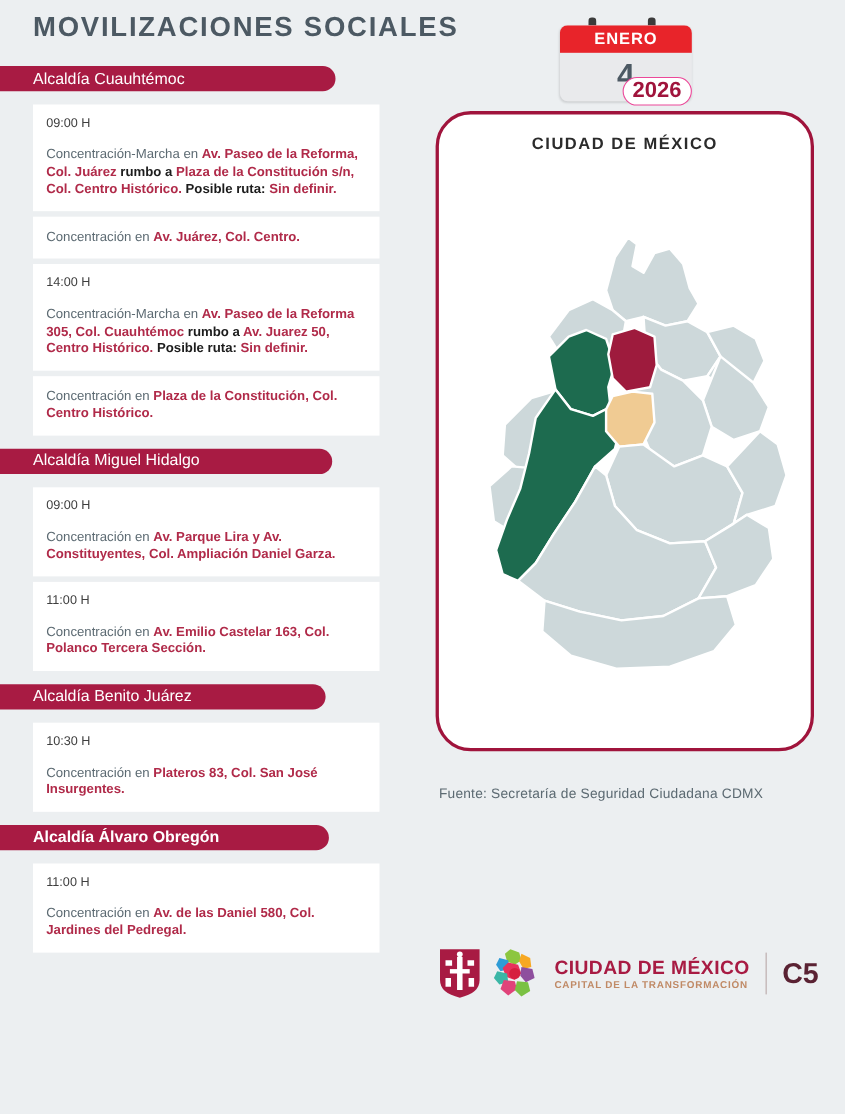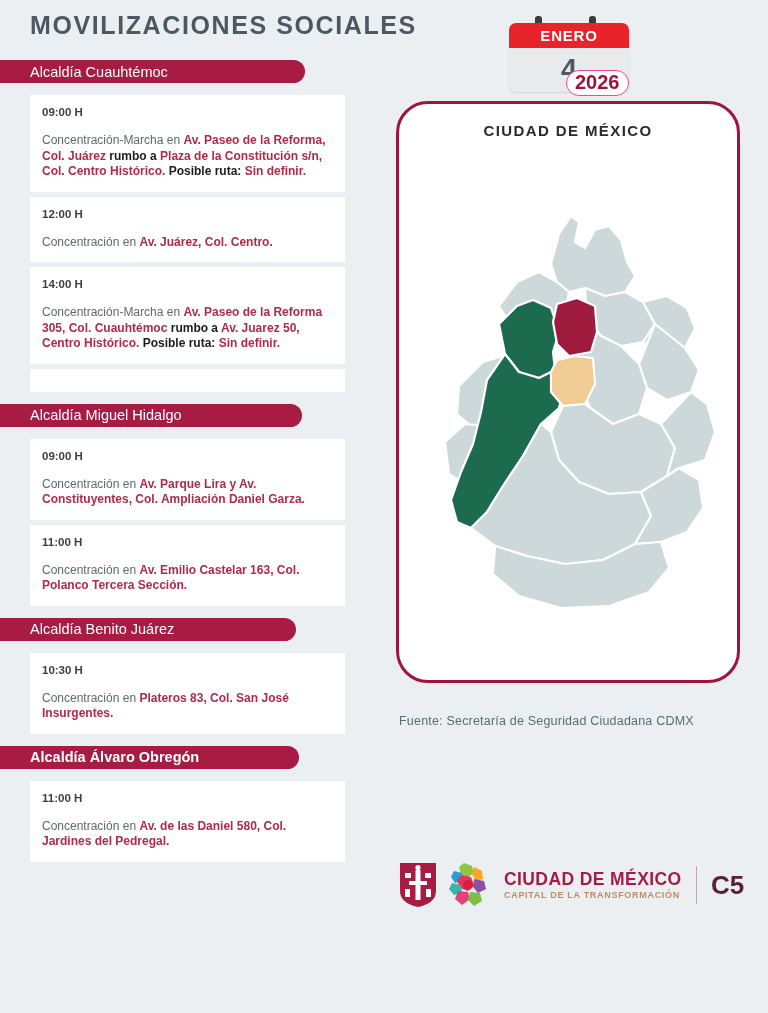--- a/index.html
+++ b/index.html
@@ -111,21 +111,21 @@
 
   .event-card {
     width: 315px;
     margin-left: 30px;
     background: #ffffff;
     padding: 11px 12px 12px 12px;
     margin-bottom: 5px;
   }
   .event-time {
     font-size: 11.5px;
-    font-weight: bold;
+    font-weight: normal;
     color: #3e3e3e;
     margin-bottom: 15px;
   }
   .event-text {
     font-size: 12px;
     line-height: 15.5px;
     color: #5c6a72;
   }
   .event-text .hl { color: #b02a49; font-weight: bold; }
   .event-text .bk { color: #1c1c1c; font-weight: bold; }
@@ -202,28 +202,28 @@
   <div class="cal-year">2026</div>
 </div>
 
 <div class="schedule" id="schedule">
     <div class="borough-pill ">Alcaldía Cuauhtémoc</div>
     <div class="event-card">
       <div class="event-time">09:00 H</div>
       <div class="event-text"><span>Concentración-Marcha</span><span> en </span><span class="hl">Av. Paseo de la Reforma, Col. Juárez</span><span class="bk"> rumbo a </span><span class="hl">Plaza de la Constitución s/n, Col. Centro Histórico.</span><span class="bk"> Posible ruta:</span><span class="hl"> Sin definir.</span></div>
     </div>
     <div class="event-card">
-      <div class="event-time">12:00 H</div>
       <div class="event-text"><span>Concentración</span><span> en </span><span class="hl">Av. Juárez, Col. Centro.</span></div>
     </div>
     <div class="event-card">
       <div class="event-time">14:00 H</div>
       <div class="event-text"><span>Concentración-Marcha</span><span> en </span><span class="hl">Av. Paseo de la Reforma 305, Col. Cuauhtémoc</span><span class="bk"> rumbo a </span><span class="hl">Av. Juarez 50, Centro Histórico.</span><span class="bk"> Posible ruta:</span><span class="hl"> Sin definir.</span></div>
     </div>
     <div class="event-card">
+      <div class="event-text"><span>Concentración</span><span> en </span><span class="hl">Plaza de la Constitución, Col. Centro Histórico.</span></div>
     </div>
     <div class="section-gap"></div>
     <div class="borough-pill mh">Alcaldía Miguel Hidalgo</div>
     <div class="event-card">
       <div class="event-time">09:00 H</div>
       <div class="event-text"><span>Concentración</span><span> en </span><span class="hl">Av. Parque Lira y Av. Constituyentes, Col. Ampliación Daniel Garza.</span></div>
     </div>
     <div class="event-card">
       <div class="event-time">11:00 H</div>
       <div class="event-text"><span>Concentración</span><span> en </span><span class="hl">Av. Emilio Castelar 163, Col. Polanco Tercera Sección.</span></div>

